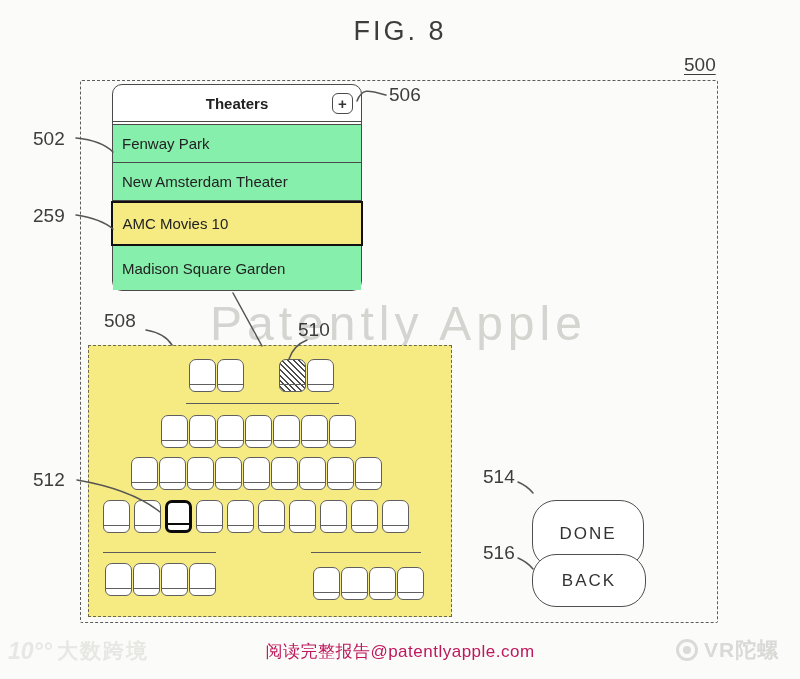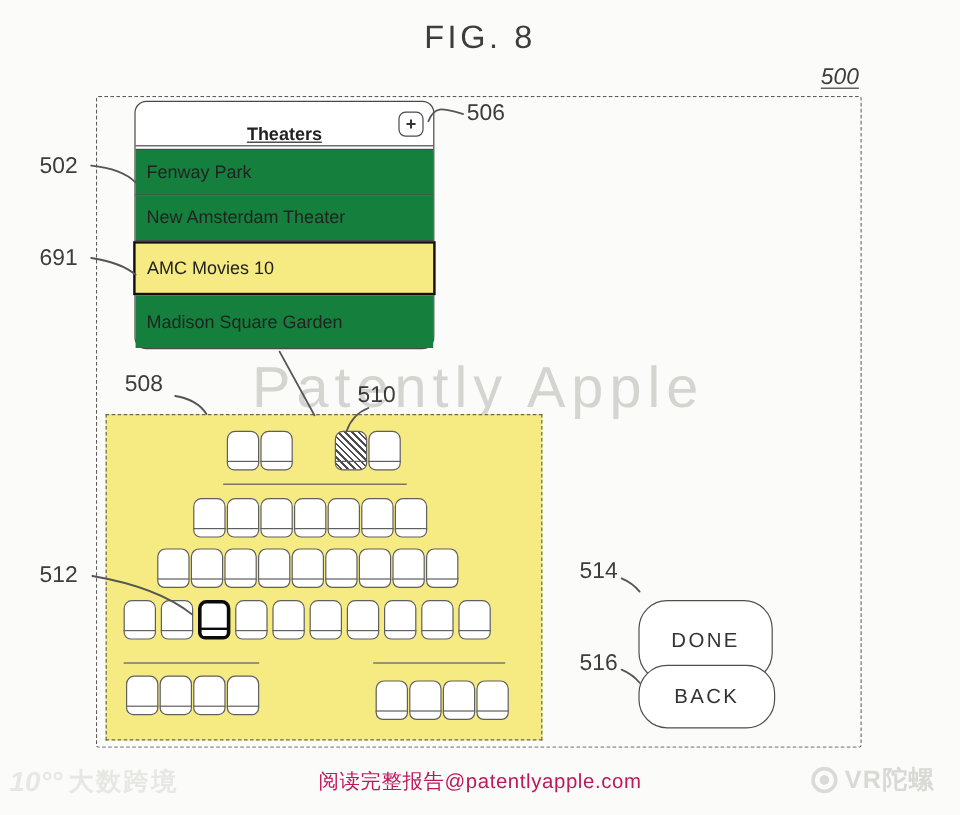--- a/index.html
+++ b/index.html
@@ -31,37 +31,36 @@
   }
 
   
   .popup {
     left: 112px; top: 84px; width: 250px;
     background: #fff;
     border: 1.6px solid #4a4a4a; border-radius: 10px;
   }
   .popup-header {
     height: 40px; position: relative;
-    display: flex; align-items: flex-end; justify-content: center;
+    display: flex; align-items: center; justify-content: center;
     font-size: 15px; font-weight: bold; color: #222;
     border-bottom: 4px double #4a4a4a;
-    text-decoration: underline;
   }
   .add-btn {
     position: absolute; right: 8px; top: 8px;
     width: 21px; height: 21px;
     border: 1.6px solid #4a4a4a; border-radius: 6px;
     display: flex; align-items: center; justify-content: center;
     font-size: 15px; font-weight: bold; color: #333;
     background: #fff; cursor: pointer;
   }
   .theater-row {
     height: 38px; display: flex; align-items: center;
     padding: 0 9px; font-size: 15px; color: #222;
-    border-bottom: 1.4px solid #4a4a4a; background: #15803d;
+    border-bottom: 1.4px solid #4a4a4a; background: #86efac;
   }
   .theater-row.row-last { border-bottom: none; height: 44px; }
   .theater-row.selected {
     background: var(--yellow, #f6ea82);
     border: 2.6px solid #101010;
     height: 45px; margin: 0 -1.6px;
   }
 
   
   .watermark-center {
@@ -149,23 +148,23 @@
     content: ""; position: absolute; left: 4px; top: 4px;
     width: 8px; height: 8px; border-radius: 50%; background: #dadad7;
   }
   .logo-right .txt { font-size: 21px; font-weight: bold; letter-spacing: 1px; }
 </style>
 </head>
 <body style="--yellow: #f6ea82; --wm: #d8d8d6;">
 
 <div class="abs fig-title">FIG. 8</div>
 
-<div class="abs ref underlined" style="left:684px; top:54px;font-style:italic;">500</div>
+<div class="abs ref underlined" style="left:684px; top:54px;">500</div>
 <div class="abs ref" style="left:33px; top:128px;">502</div>
-<div class="abs ref" style="left:33px; top:205px;">691</div>
+<div class="abs ref" style="left:33px; top:205px;">259</div>
 <div class="abs ref" style="left:389px; top:84px;">506</div>
 <div class="abs ref" style="left:104px; top:310px;">508</div>
 <div class="abs ref" style="left:298px; top:319px;">510</div>
 <div class="abs ref" style="left:33px; top:469px;">512</div>
 <div class="abs ref" style="left:483px; top:466px;">514</div>
 <div class="abs ref" style="left:483px; top:542px;">516</div>
 
 <div class="abs frame"></div>
 
 <div class="abs popup">

